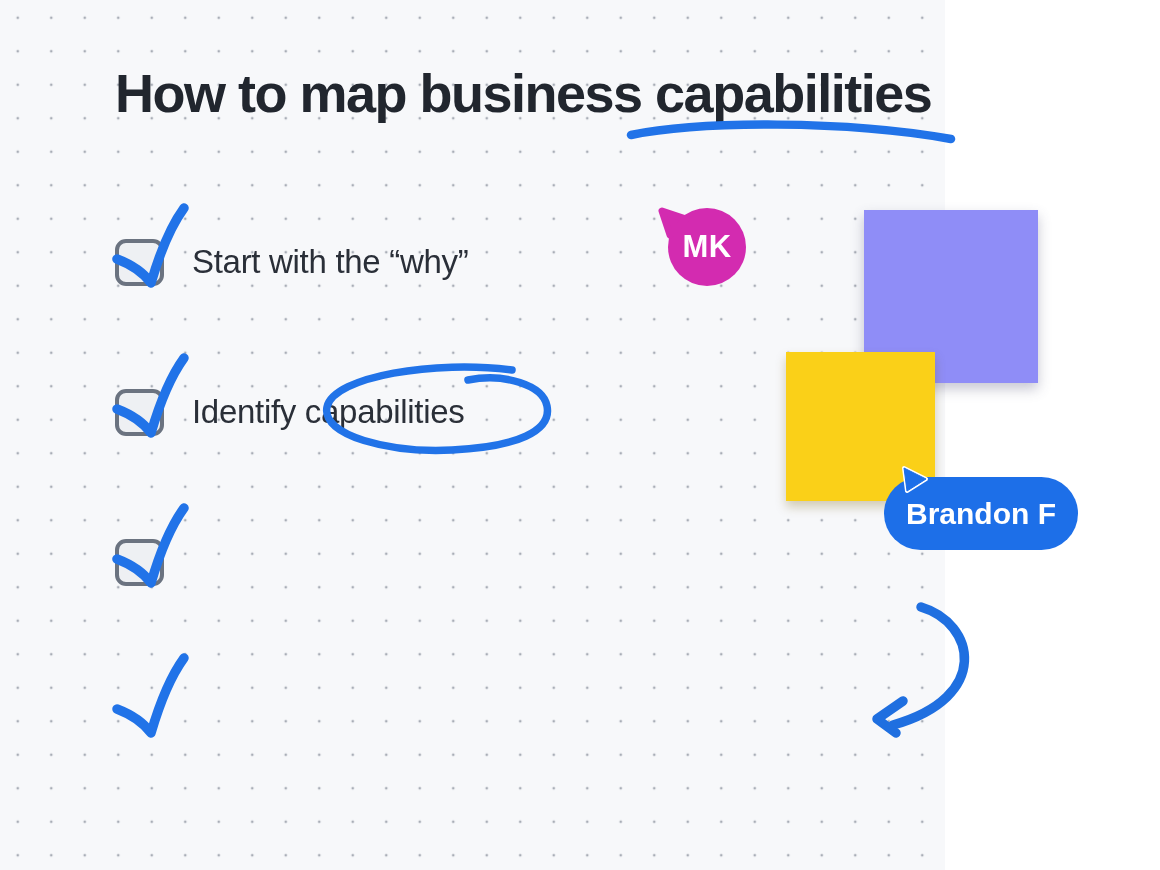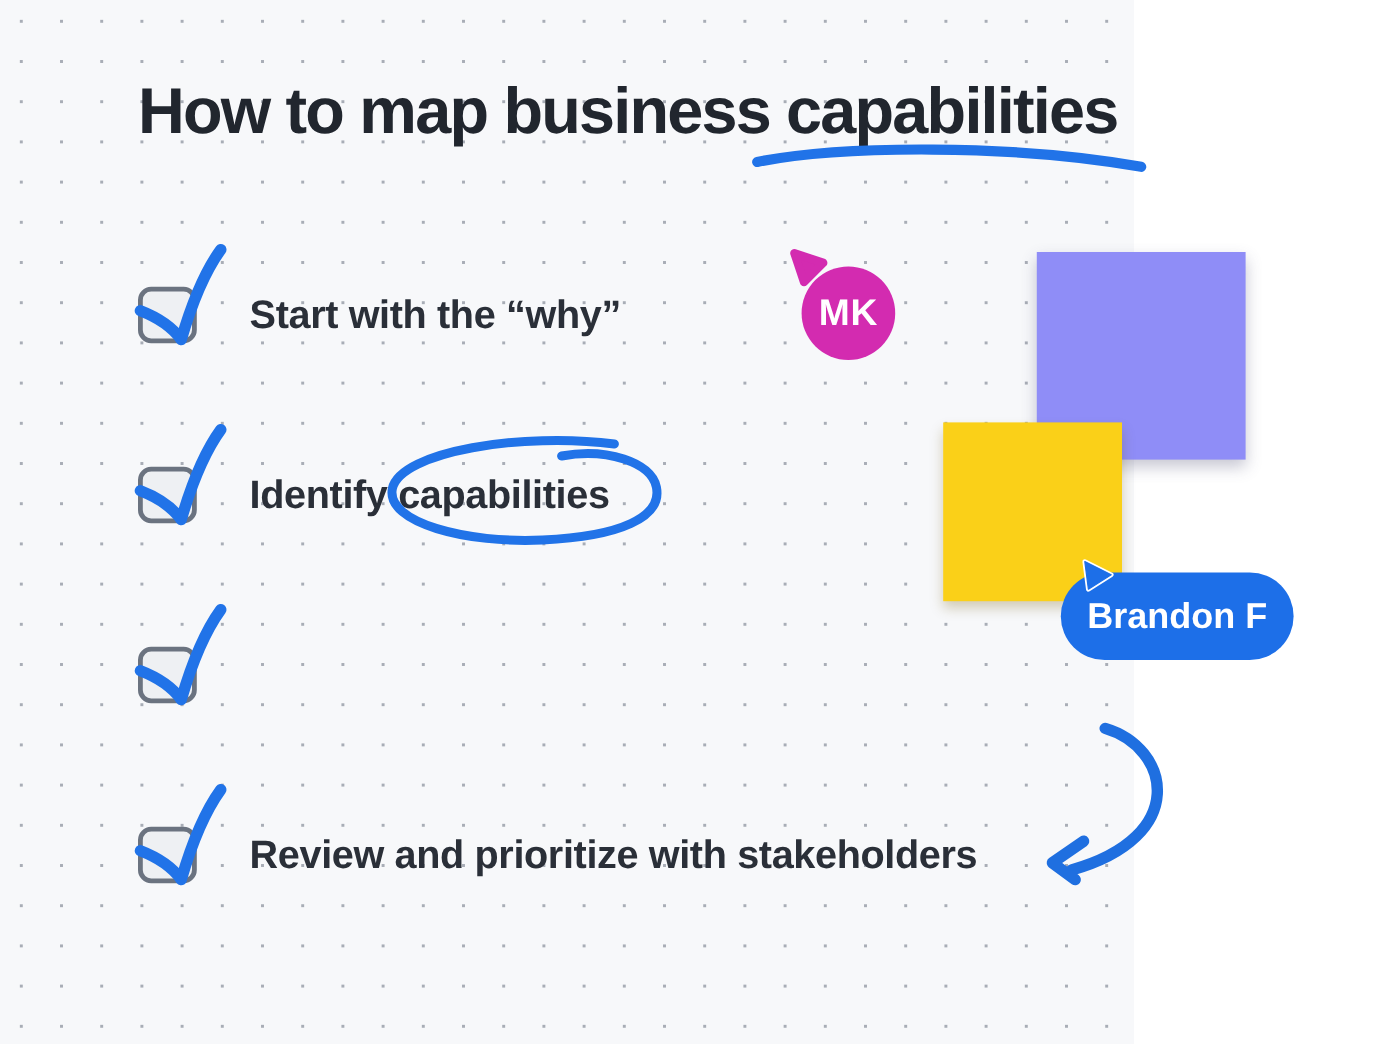--- a/index.html
+++ b/index.html
@@ -33,23 +33,23 @@
 
   .checkbox {
     width: 49px; height: 47px;
     border: 4px solid #6b7380;
     border-radius: 11px;
     background: #eef0f3;
     flex: 0 0 auto;
   }
 
   .check-label {
-    margin-left: 44px;
+    margin-left: 28px;
     font-size: 33px;
-    font-weight: 700;
+    font-weight: 400;
     letter-spacing: -0.3px;
     color: #2a2f38;
     white-space: nowrap;
   }
 
   .sticky {
     position: absolute;
   }
   .sticky-purple {
     left: 864px; top: 210px; width: 174px; height: 173px;
@@ -59,21 +59,21 @@
   }
   .sticky-yellow {
     left: 786px; top: 352px; width: 149px; height: 149px;
     background: #fad018;
     box-shadow: 0 6px 10px rgba(110, 85, 0, 0.28);
     z-index: 11;
   }
 
   .avatar-mk {
     position: absolute;
-    left: 668px; top: 222px;
+    left: 668px; top: 208px;
     width: 78px; height: 78px;
     border-radius: 50%;
     background: #d32bb0;
     color: #ffffff;
     font-size: 31px;
     font-weight: 700;
     display: flex; align-items: center; justify-content: center;
     z-index: 30;
     letter-spacing: 0.5px;
   }
@@ -113,24 +113,20 @@
     <div class="checkbox"></div>
     <div class="check-label">Start with the “why”</div>
   </div>
   <div class="check-row row-2">
     <div class="checkbox"></div>
     <div class="check-label">Identify capabilities</div>
   </div>
   <div class="check-row row-3">
     <div class="checkbox"></div>
   </div>
-  <div class="check-row row-4">
-    <div class="checkbox"></div>
-    <div class="check-label">Review and prioritize with stakeholders</div>
-  </div>
 
   <div class="avatar-mk">
     <span>MK</span>
   </div>
 
   <div class="name-pill">
     <span>Brandon F</span>
   </div>
 
   <svg class="ink-overlay" viewBox="0 0 1160 870">

